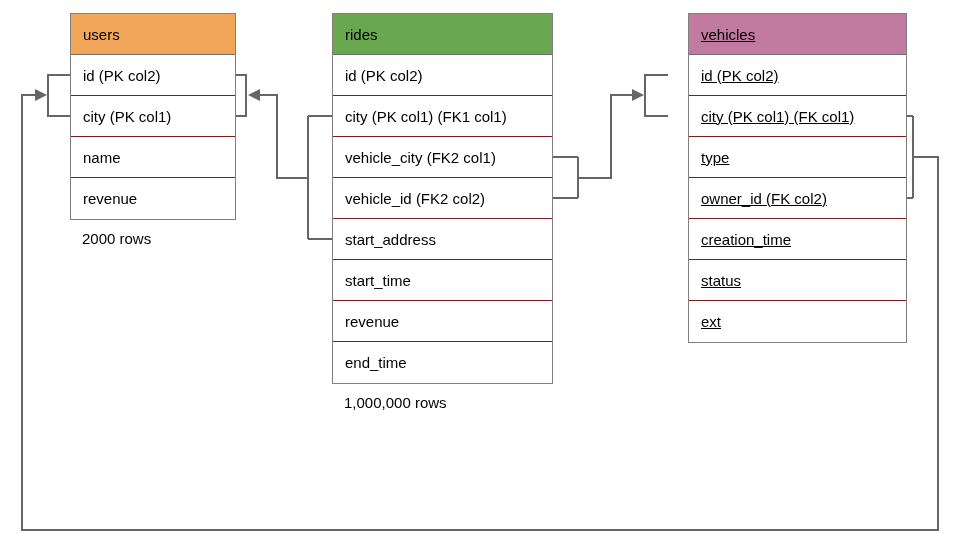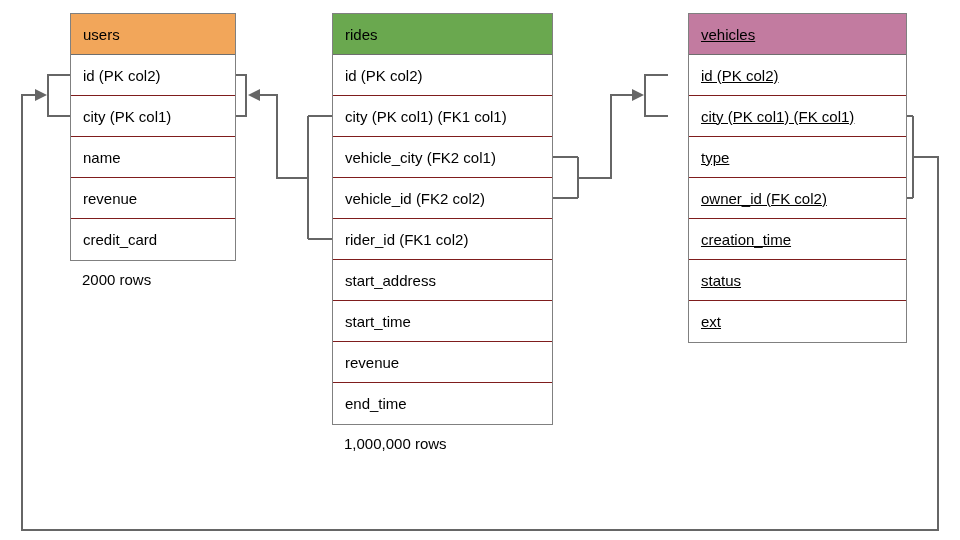--- a/index.html
+++ b/index.html
@@ -90,33 +90,31 @@
     <polygon points="47,95 35,89 35,101" style="fill: rgb(102, 102, 102);"></polygon>
   </svg>
 
   <div class="tbl x-users">
     <div class="tbl-box w-users">
       <div class="thead" style="background-color: rgb(242, 166, 90);">users</div>
       <div class="trow">id (PK col2)</div>
       <div class="trow">city (PK col1)</div>
       <div class="trow">name</div>
       <div class="trow">revenue</div>
-      <div class="trow">credit_card</div>
     </div>
     <div class="rowcount">2000 rows</div>
   </div>
 
   <div class="tbl x-rides">
     <div class="tbl-box w-rides">
       <div class="thead" style="background-color: rgb(106, 168, 79);">rides</div>
       <div class="trow">id (PK col2)</div>
       <div class="trow">city (PK col1) (FK1 col1)</div>
       <div class="trow">vehicle_city (FK2 col1)</div>
       <div class="trow">vehicle_id (FK2 col2)</div>
-      <div class="trow">rider_id (FK1 col2)</div>
       <div class="trow">start_address</div>
       <div class="trow">start_time</div>
       <div class="trow">revenue</div>
       <div class="trow">end_time</div>
     </div>
     <div class="rowcount">1,000,000 rows</div>
   </div>
 
   <div class="tbl x-vehicles">
     <div class="tbl-box w-vehicles">

